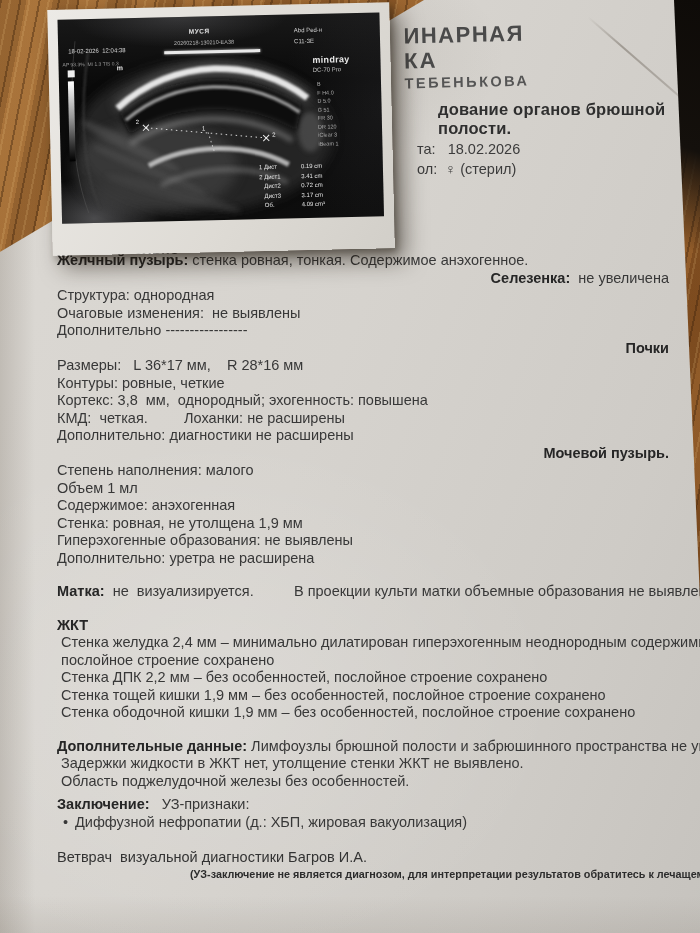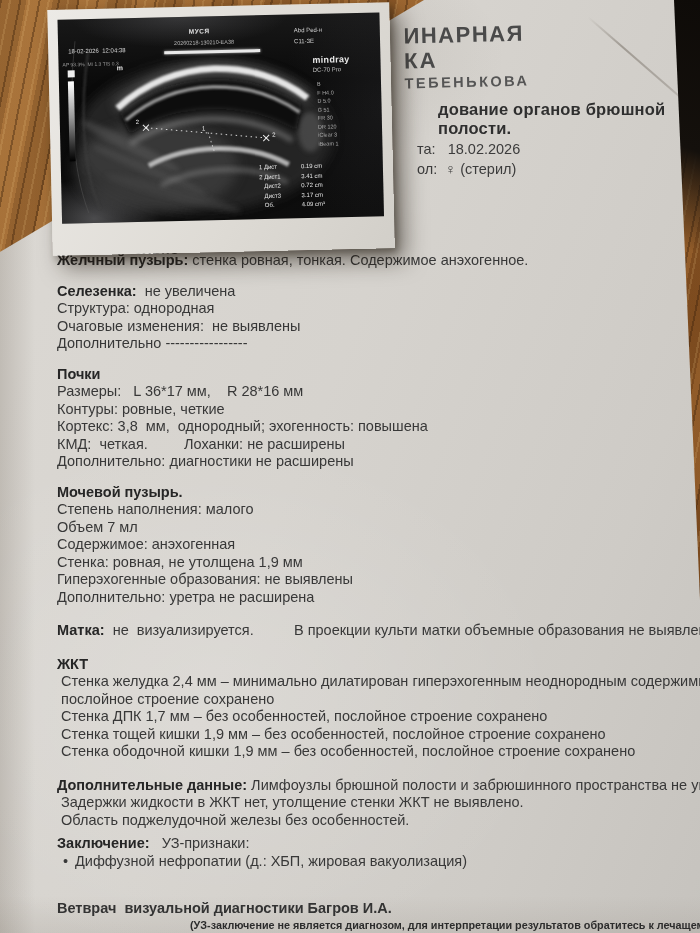--- a/index.html
+++ b/index.html
@@ -52,26 +52,26 @@
   .date-frag{position:absolute;left:417px;top:141px;z-index:2;font-size:14.5px;color:#3c3c3c;white-space:pre;}
   .sex-frag{position:absolute;left:417px;top:161px;z-index:2;font-size:14.5px;color:#3c3c3c;white-space:pre;}
 
   
   .covered-line{position:absolute;left:62px;top:241px;z-index:2;font-size:14.5px;
                 font-weight:bold;color:#2e2e2e;white-space:pre;letter-spacing:.2px;}
   .doc{position:absolute;left:57px;top:252px;width:612px;z-index:2;color:#383838;
        font-size:14.5px;line-height:17.5px;}
   .doc .line{white-space:pre;}
   .doc .line b{color:#262626;}
-  .doc .gap{margin-top:13px;}
+  .doc .gap{text-align:right;}
   .doc .gap2{margin-top:16px;}
   .doc .gap-sm{margin-top:6px;}
   .doc .bullet{padding-left:18px;position:relative;}
   .doc .bullet::before{content:"•";position:absolute;left:6px;}
-  .doc .vet{margin-top:30px;color:#333;font-weight:bold;}
+  .doc .vet{margin-top:18px;color:#333;}
   .doc .disclaimer{margin-left:133px;font-size:10.8px;font-weight:bold;color:#2c2c2c;line-height:14px;}
 
   
   .photo{
     position:absolute;left:50px;top:6px;width:342px;height:246px;z-index:5;
     transform:rotate(-1.3deg);
     background:linear-gradient(120deg,#eceae6,#dedbd5 60%,#d2cfc9);
     box-shadow:10px 12px 22px rgba(28,20,10,.5), 3px 4px 7px rgba(28,20,10,.35);
     padding:10px 10px 26px 10px;box-sizing:border-box;
   }
@@ -133,30 +133,30 @@
       <div class="line" data-interactable="false"><span>Очаговые изменения:  не выявлены</span></div>
       <div class="line" data-interactable="false"><span>Дополнительно -----------------</span></div>
       <div class="line gap" data-interactable="false"><b>Почки</b></div>
       <div class="line" data-interactable="false"><span>Размеры:   L 36*17 мм,    R 28*16 мм</span></div>
       <div class="line" data-interactable="false"><span>Контуры: ровные, четкие</span></div>
       <div class="line" data-interactable="false"><span>Кортекс: 3,8  мм,  однородный; эхогенность: повышена</span></div>
       <div class="line" data-interactable="false"><span>КМД:  четкая.         Лоханки: не расширены</span></div>
       <div class="line" data-interactable="false"><span>Дополнительно: диагностики не расширены</span></div>
       <div class="line gap" data-interactable="false"><b>Мочевой пузырь.</b></div>
       <div class="line" data-interactable="false"><span>Степень наполнения: малого</span></div>
-      <div class="line" data-interactable="false"><span>Объем 7 мл</span></div>
+      <div class="line" data-interactable="false"><span>Объем 1 мл</span></div>
       <div class="line" data-interactable="false"><span>Содержимое: анэхогенная</span></div>
       <div class="line" data-interactable="false"><span>Стенка: ровная, не утолщена 1,9 мм</span></div>
       <div class="line" data-interactable="false"><span>Гиперэхогенные образования: не выявлены</span></div>
       <div class="line" data-interactable="false"><span>Дополнительно: уретра не расширена</span></div>
       <div class="line gap2" data-interactable="false"><b>Матка:</b><span>  не  визуализируется.          В проекции культи матки объемные образования не выявлены.</span></div>
       <div class="line gap2" data-interactable="false"><b>ЖКТ</b></div>
       <div class="line" data-interactable="false"><span> Стенка желудка 2,4 мм – минимально дилатирован гиперэхогенным неоднородным содержимым,</span></div>
       <div class="line" data-interactable="false"><span> послойное строение сохранено</span></div>
-      <div class="line" data-interactable="false"><span> Стенка ДПК 1,7 мм – без особенностей, послойное строение сохранено</span></div>
+      <div class="line" data-interactable="false"><span> Стенка ДПК 2,2 мм – без особенностей, послойное строение сохранено</span></div>
       <div class="line" data-interactable="false"><span> Стенка тощей кишки 1,9 мм – без особенностей, послойное строение сохранено</span></div>
       <div class="line" data-interactable="false"><span> Стенка ободочной кишки 1,9 мм – без особенностей, послойное строение сохранено</span></div>
       <div class="line gap2" data-interactable="false"><b>Дополнительные данные:</b><span> Лимфоузлы брюшной полости и забрюшинного пространства не увеличены.</span></div>
       <div class="line" data-interactable="false"><span> Задержки жидкости в ЖКТ нет, утолщение стенки ЖКТ не выявлено.</span></div>
       <div class="line" data-interactable="false"><span> Область поджелудочной железы без особенностей.</span></div>
       <div class="line gap-sm" data-interactable="false"><b>Заключение:</b><span>   УЗ-признаки:</span></div>
       <div class="line bullet" data-interactable="false"><span>Диффузной нефропатии (д.: ХБП, жировая вакуолизация)</span></div>
       <div class="line vet" data-interactable="false"><span>Ветврач  визуальной диагностики Багров И.А.</span></div>
       <div class="line disclaimer" data-interactable="false"><span>(УЗ-заключение не является диагнозом, для интерпретации результатов обратитесь к лечащему врачу)</span></div>
     </div>

